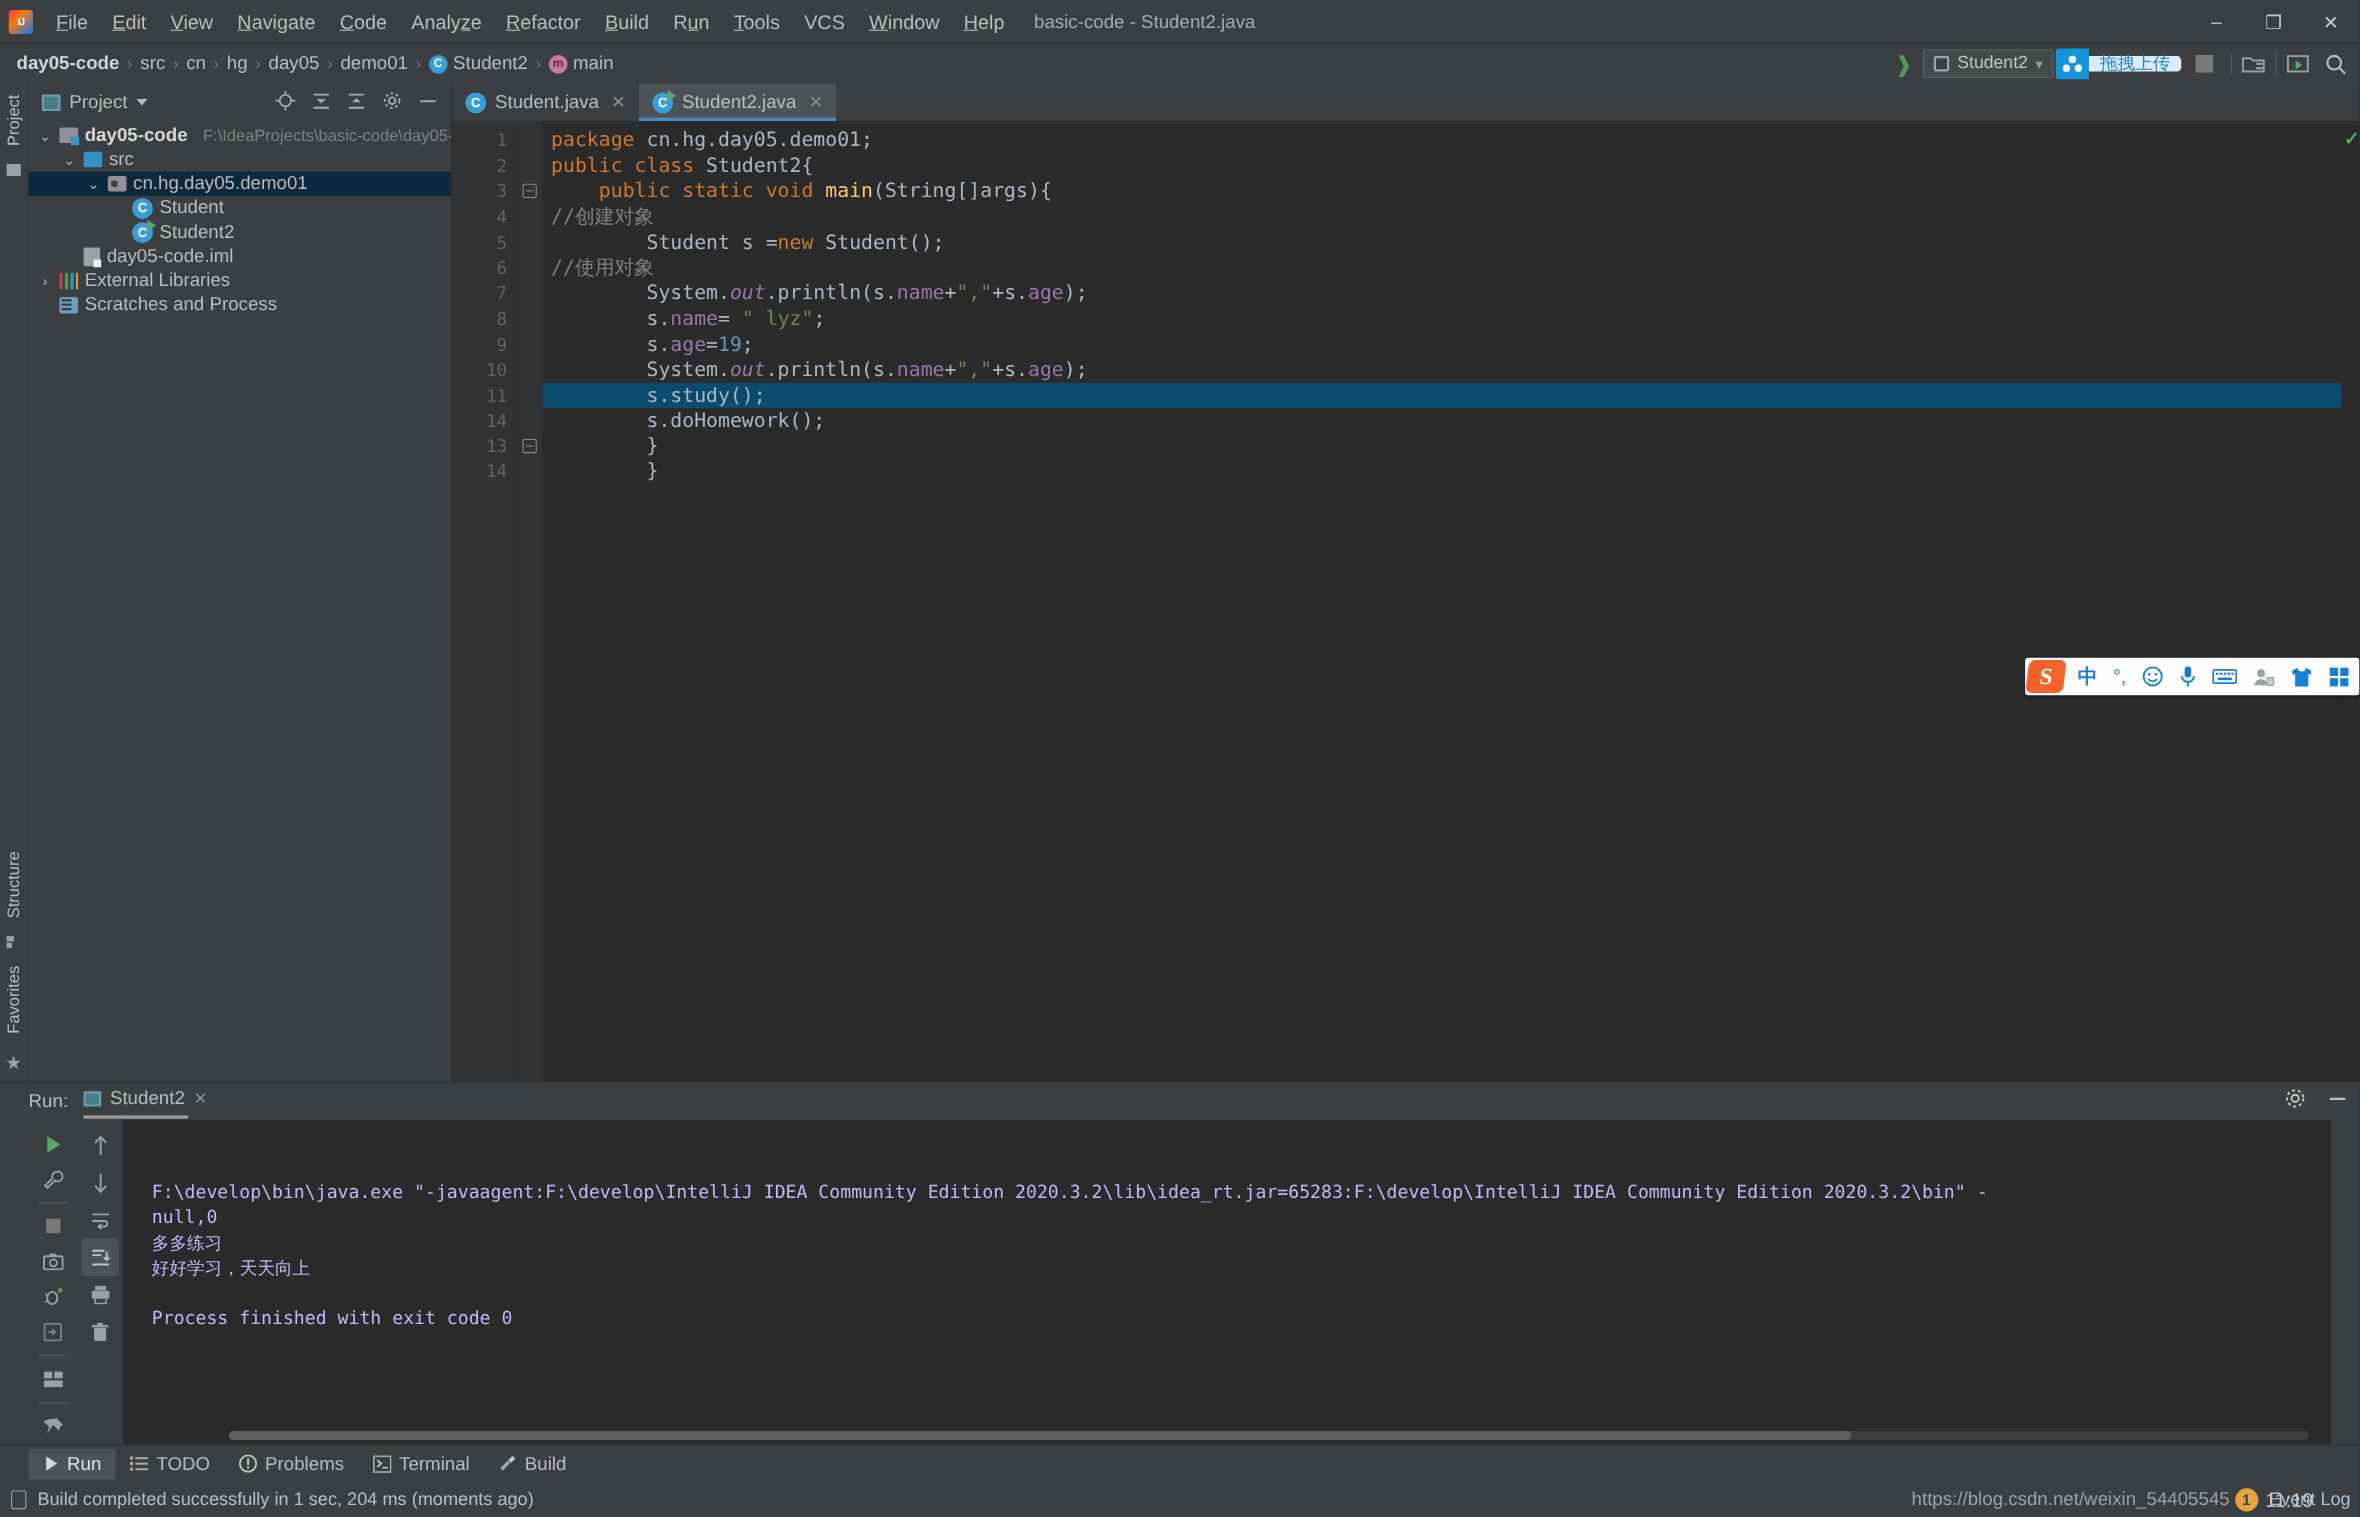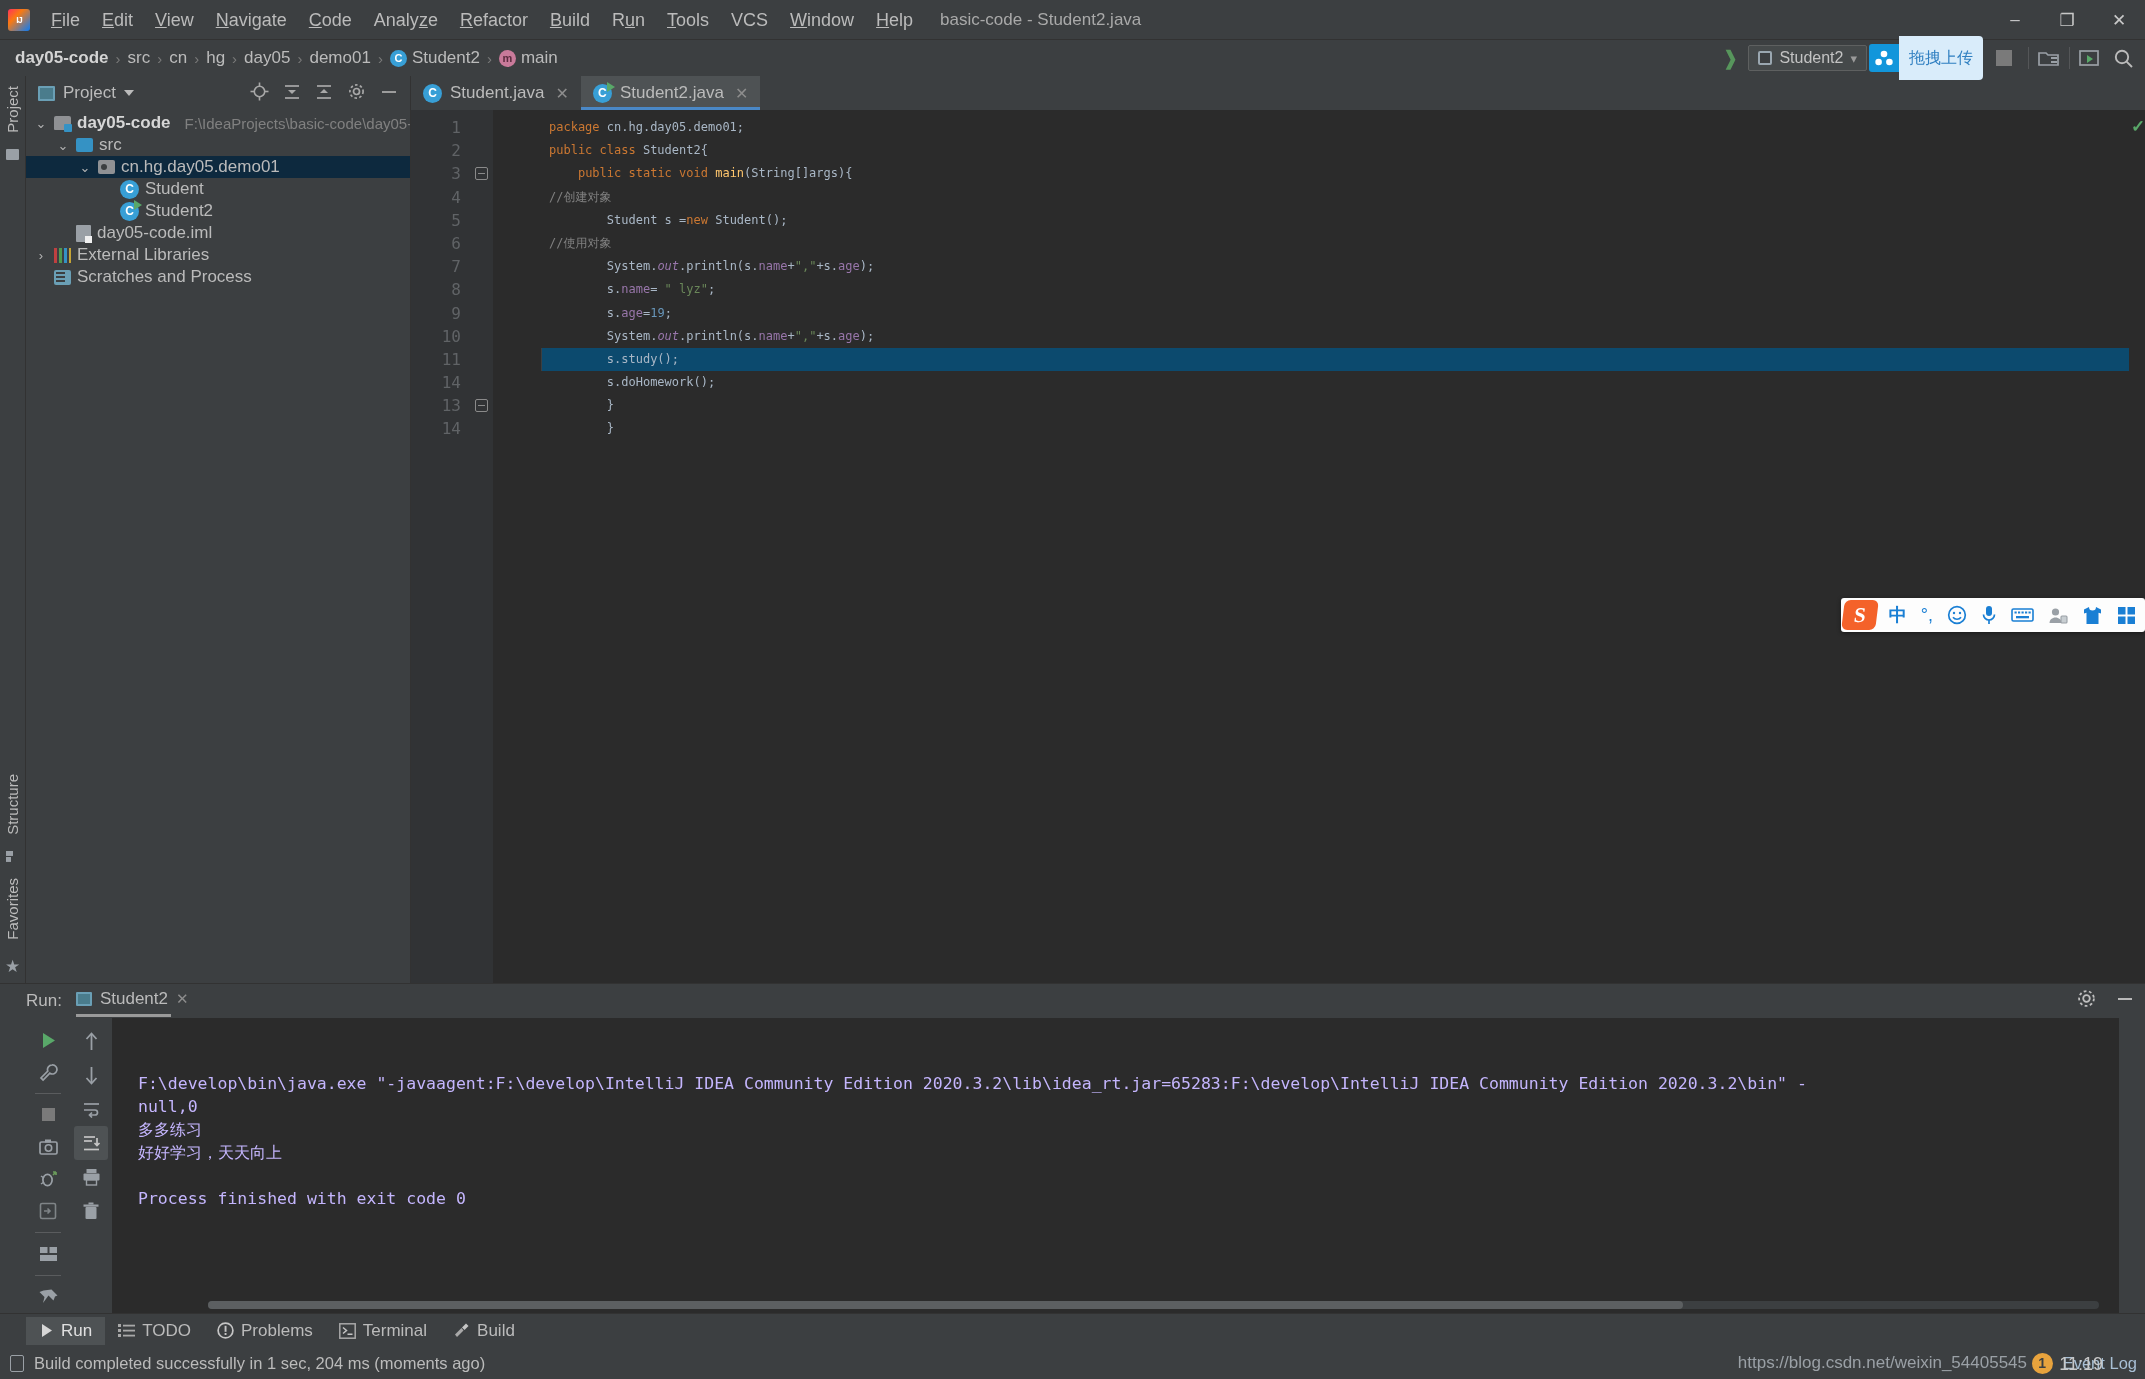--- a/index.html
+++ b/index.html
@@ -72,21 +72,21 @@
     color: #c3c3c3; border-radius: 2px; white-space: nowrap;
   }
   .runcfg-icon { width: 14px; height: 14px; border: 2px solid #9aa7b0; background:#3c3f41; border-radius:2px; }
   .upload-badge { display: flex; align-items: center; height: 28px; margin-left: 2px; }
   .upload-icon {
     width: 30px; height: 28px; background: #1296db; display:flex; align-items:center; justify-content:center;
     border-radius: 3px 0 0 3px;
   }
   .upload-icon svg { display:block; }
   .upload-text {
-    background: #d9ecfa; color: #2f7fc1; height: 44px; display: flex; align-items: center;
+    background: #d9ecfa; color: #2f7fc1; height: 14px; display: flex; align-items: center;
     padding: 0 10px; font-size: 16px; border-radius: 0 4px 4px 0; white-space: nowrap;
   }
   .stop-sq { width: 16px; height: 16px; background: #7a7a7a; margin: 0 13px; }
   .nav-icon-btn { width: 34px; height: 30px; display:flex; align-items:center; justify-content:center; }
   .vdiv { width:1px; height:22px; background:#545658; margin:0 3px; }
 
   
   .body-row { flex: 1 1 auto; display: flex; min-height: 0; }
 
   
@@ -157,22 +157,22 @@
     font-family: "DejaVu Sans Mono", monospace; font-size: 16px; color: #606366;
     padding-top: 6px; position: relative;
   }
   .gline { height: 23.2px; line-height: 23.2px; padding-right: 10px; position: relative; }
   .run-marker { position: absolute; right: -18px; top: 5px; width:0;height:0;
     border-left: 9px solid #59a869; border-top: 6px solid transparent; border-bottom: 6px solid transparent; }
   .fold-strip { width: 22px; flex: 0 0 22px; background: #313335; position: relative; padding-top:6px;}
   .fold-mark { position:absolute; left:4px; width:13px; height:13px; border:1px solid #8a8a8a; border-radius:2px; background:#313335;}
   .fold-mark::after{content:"";position:absolute;left:2px;top:5px;width:7px;height:1px;background:#8a8a8a;}
   .code {
-    flex: 1 1 auto; font-family: "DejaVu Sans Mono", monospace; font-size: 12px;
-    padding-top: 6px; color: #a9b7c6; position: relative; white-space: pre; overflow: hidden; margin-left: 48px;
+    flex: 1 1 auto; font-family: "DejaVu Sans Mono", monospace; font-size: 18px;
+    padding-top: 6px; color: #a9b7c6; position: relative; white-space: pre; overflow: hidden;
   }
   .cline { height: 23.2px; line-height: 23.2px; padding-left: 8px; }
   .cline.caret { background: #0c4a6e; box-shadow: inset 1px 0 0 #3c3f41; }
   .kw { color: #cc7832; }
   .str { color: #6a8759; }
   .num { color: #6897bb; }
   .cmt { color: #808080; }
   .fld { color: #9876aa; }
   .sfld { color: #9876aa; font-style: italic; }
   .pln { color: #a9b7c6; }

